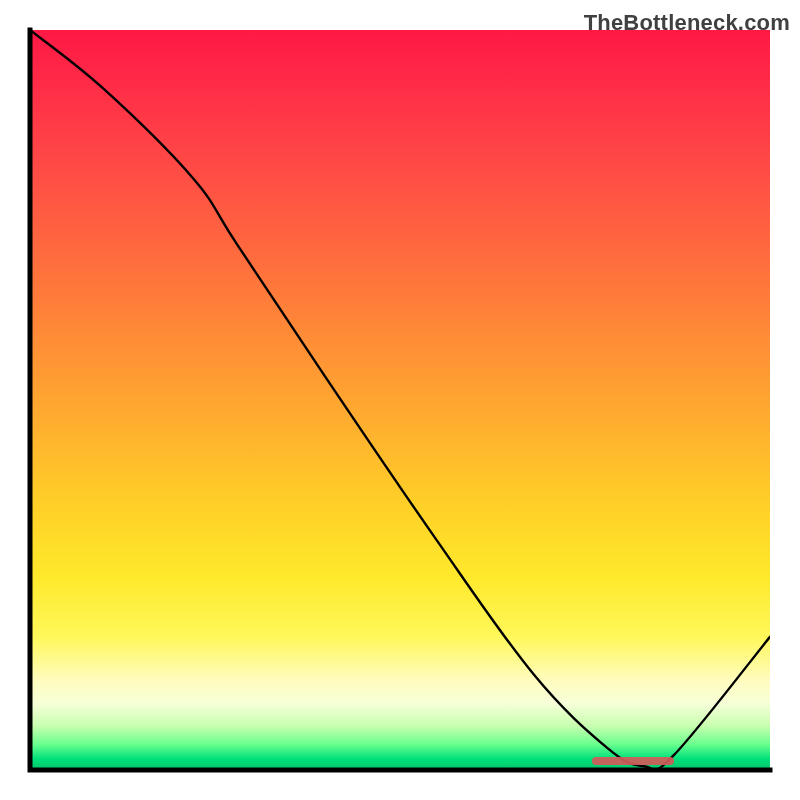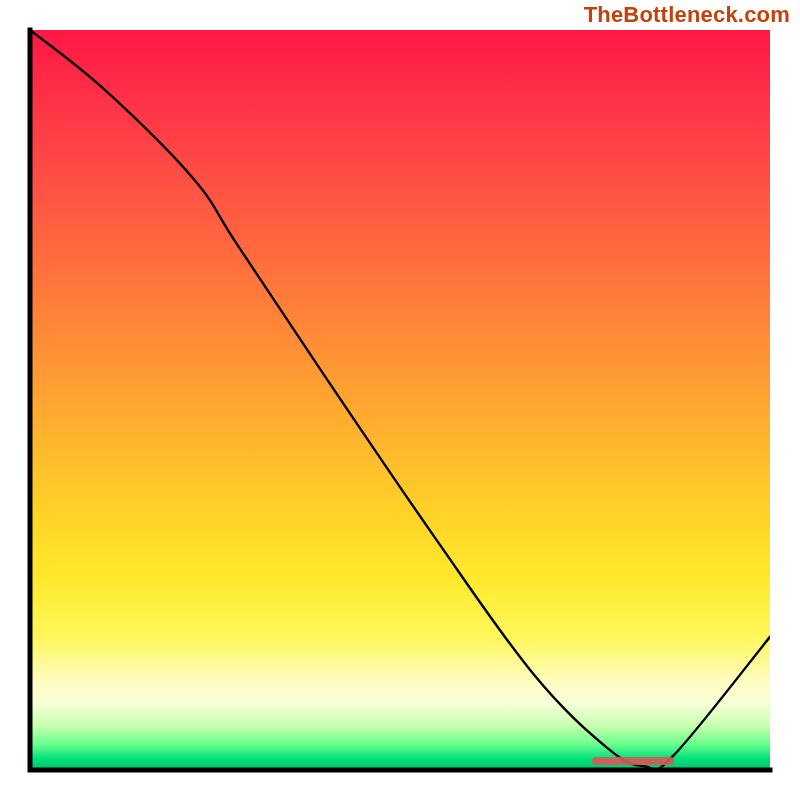--- a/index.html
+++ b/index.html
@@ -10,25 +10,25 @@
     background: #ffffff;
     font-family: Arial, Helvetica, sans-serif;
   }
   .outer {
     position: relative;
     width: 800px;
     height: 800px;
   }
   .attribution {
     position: absolute;
-    top: 2px;
+    top: 10px;
     right: 10px;
     font-size: 22px;
     font-weight: 600;
-    color: #c2410c;
+    color: #404040;
     letter-spacing: 0.2px;
   }
   .plot-frame {
     position: absolute;
     top: 30px;
     left: 30px;
     width: 740px;
     height: 740px;
   }
   .gradient {

